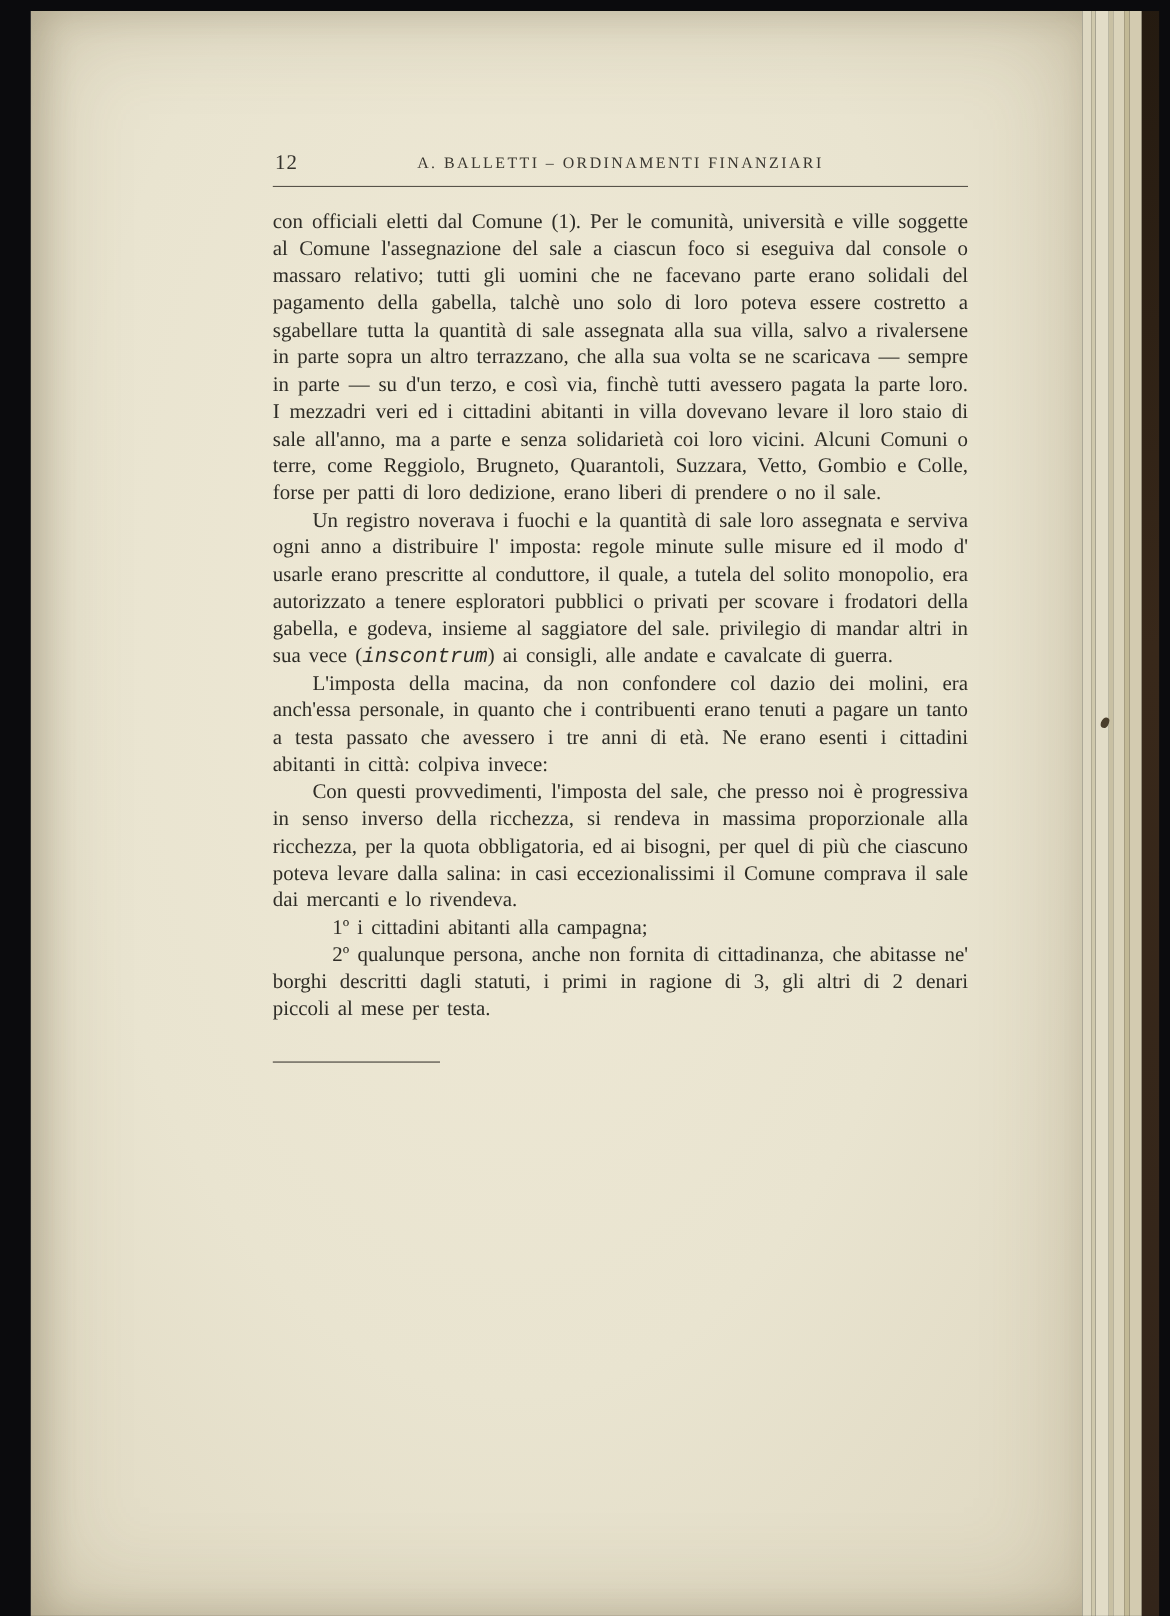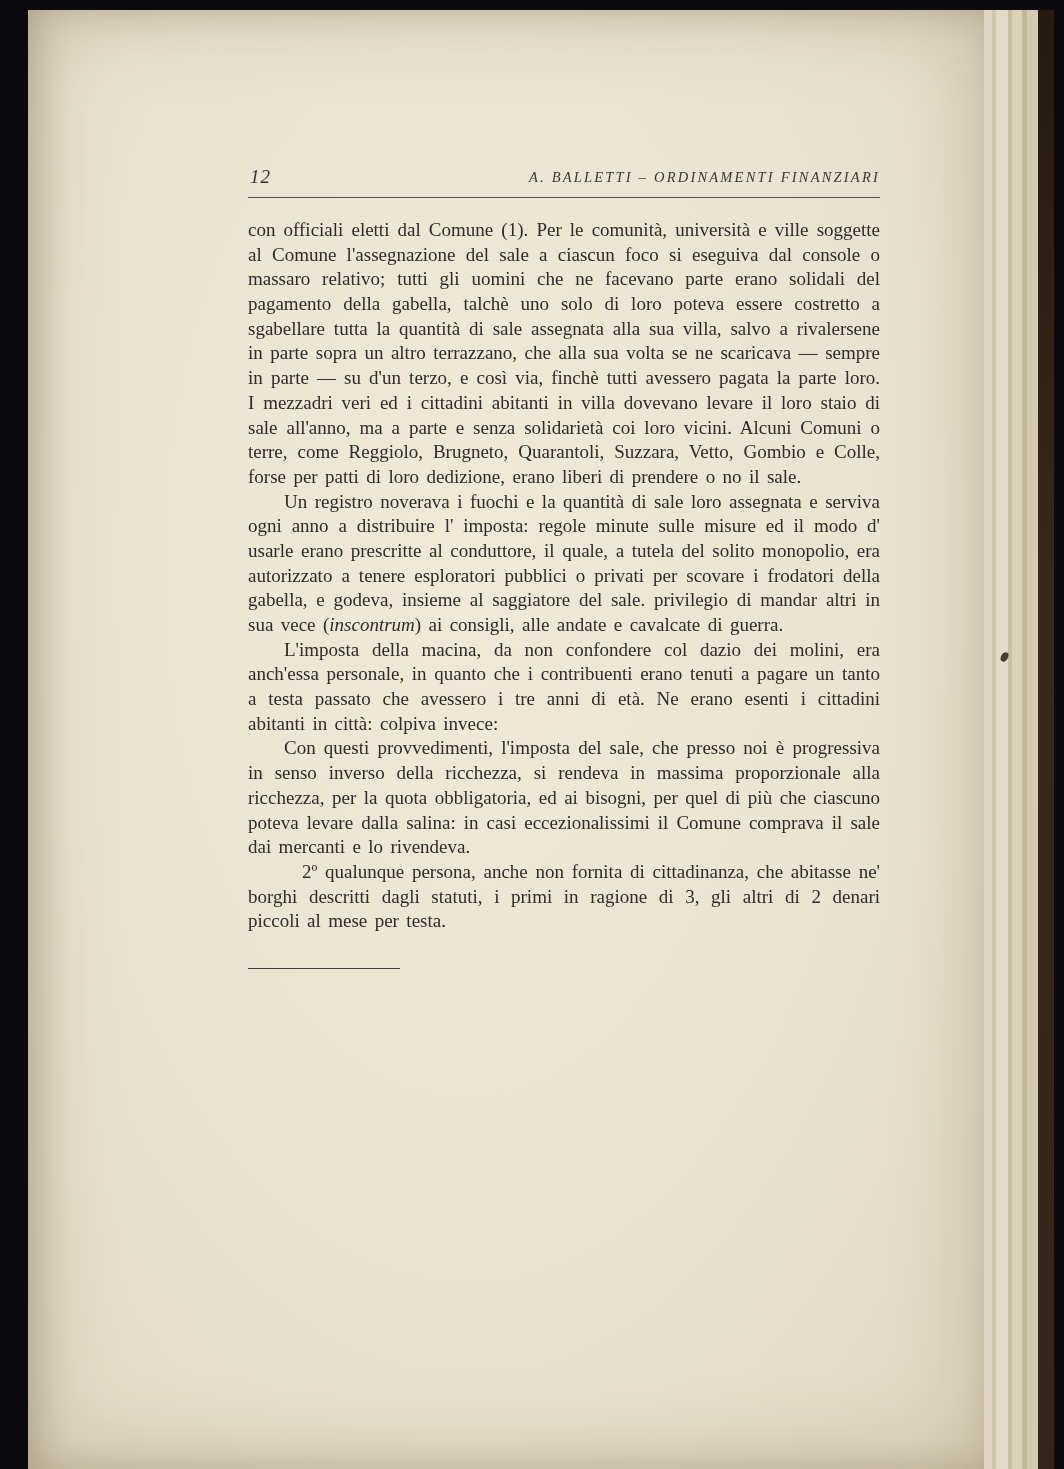--- a/index.html
+++ b/index.html
@@ -65,60 +65,58 @@
   .content {
     position: absolute;
     left: 220px;
     top: 128px;
     width: 632px;
     color: #2e2c26;
   }
   .running-head {
     position: relative;
     height: 24px;
-    font-style: italic;
   }
   .page-number {
     position: absolute;
     left: 2px;
     top: 0;
     font-size: 19px;
     letter-spacing: 1px;
     color: #35332d;
   }
   .running-title {
     display: block;
-    text-align: right;
+    text-align: center;
     font-size: 14.5px;
     letter-spacing: 2.2px;
     color: #3b3831;
     padding-top: 3px;
     white-space: nowrap;
-    margin-top: 28px;
   }
   .head-rule {
     border: 0;
     border-top: 1.6px solid #57534a;
     margin: 7px 0 0 0;
   }
   .body-text {
     margin-top: 18px;
     font-size: 19px;
     line-height: 1.3;
     text-align: justify;
     word-spacing: 0.14em;
     color: #2e2c26;
   }
   .para {
     margin: 0;
     text-indent: 36px;
   }
   .para.flush { text-indent: 0; margin-top: 20px; }
   .para.list  { text-indent: 54px; }
-  .latin { font-style: italic; }
+  .latin { font-style: italic; font-family: Liberation Mono, monospace; }
 
   .footnote-rule {
     width: 152px;
     border: 0;
     border-top: 1.4px solid #3e3b34;
     margin: 34px 0 14px 0;
   }
   .footnote {
     margin: 0;
     font-size: 16px;
@@ -147,20 +145,21 @@
       <div class="body-text">
 
         <p class="para flush">con officiali eletti dal Comune (1). Per le comunità, università e ville soggette al Comune l'assegnazione del sale a ciascun foco si eseguiva dal console o massaro relativo; tutti gli uomini che ne facevano parte erano solidali del pagamento della gabella, talchè uno solo di loro poteva essere costretto a sgabellare tutta la quantità di sale assegnata alla sua villa, salvo a rivalersene in parte sopra un altro terrazzano, che alla sua volta se ne scaricava — sempre in parte — su d'un terzo, e così via, finchè tutti avessero pagata la parte loro. I mezzadri veri ed i cittadini abitanti in villa dovevano levare il loro staio di sale all'anno, ma a parte e senza solidarietà coi loro vicini. Alcuni Comuni o terre, come Reggiolo, Brugneto, Quarantoli, Suzzara, Vetto, Gombio e Colle, forse per patti di loro dedizione, erano liberi di prendere o no il sale.</p>
 
         <p class="para"><span>Un registro noverava i fuochi e la quantità di sale loro assegnata e serviva ogni anno a distribuire l' imposta: regole minute sulle misure ed il modo d' usarle erano prescritte al conduttore, il quale, a tutela del solito monopolio, era autorizzato a tenere esploratori pubblici o privati per scovare i frodatori della gabella, e godeva, insieme al saggiatore del sale. privilegio di mandar altri in sua vece (</span><span class="latin">inscontrum</span><span>) ai consigli, alle andate e cavalcate di guerra.</span></p>
 
         <p class="para">L'imposta della macina, da non confondere col dazio dei molini, era anch'essa personale, in quanto che i contribuenti erano tenuti a pagare un tanto a testa passato che avessero i tre anni di età. Ne erano esenti i cittadini abitanti in città: colpiva invece:</p>
 
         <p class="para">Con questi provvedimenti, l'imposta del sale, che presso noi è progressiva in senso inverso della ricchezza, si rendeva in massima proporzionale alla ricchezza, per la quota obbligatoria, ed ai bisogni, per quel di più che ciascuno poteva levare dalla salina: in casi eccezionalissimi il Comune comprava il sale dai mercanti e lo rivendeva.</p>
 
+        <p class="para list">1º i cittadini abitanti alla campagna;</p>
         <p class="para list">2º qualunque persona, anche non fornita di cittadinanza, che abitasse ne' borghi descritti dagli statuti, i primi in ragione di 3, gli altri di 2 denari piccoli al mese per testa.</p>
 
         <hr class="footnote-rule">
 
       </div>
     </div>
   </div>
 
   <div class="edges">
     <div class="e1"></div>

